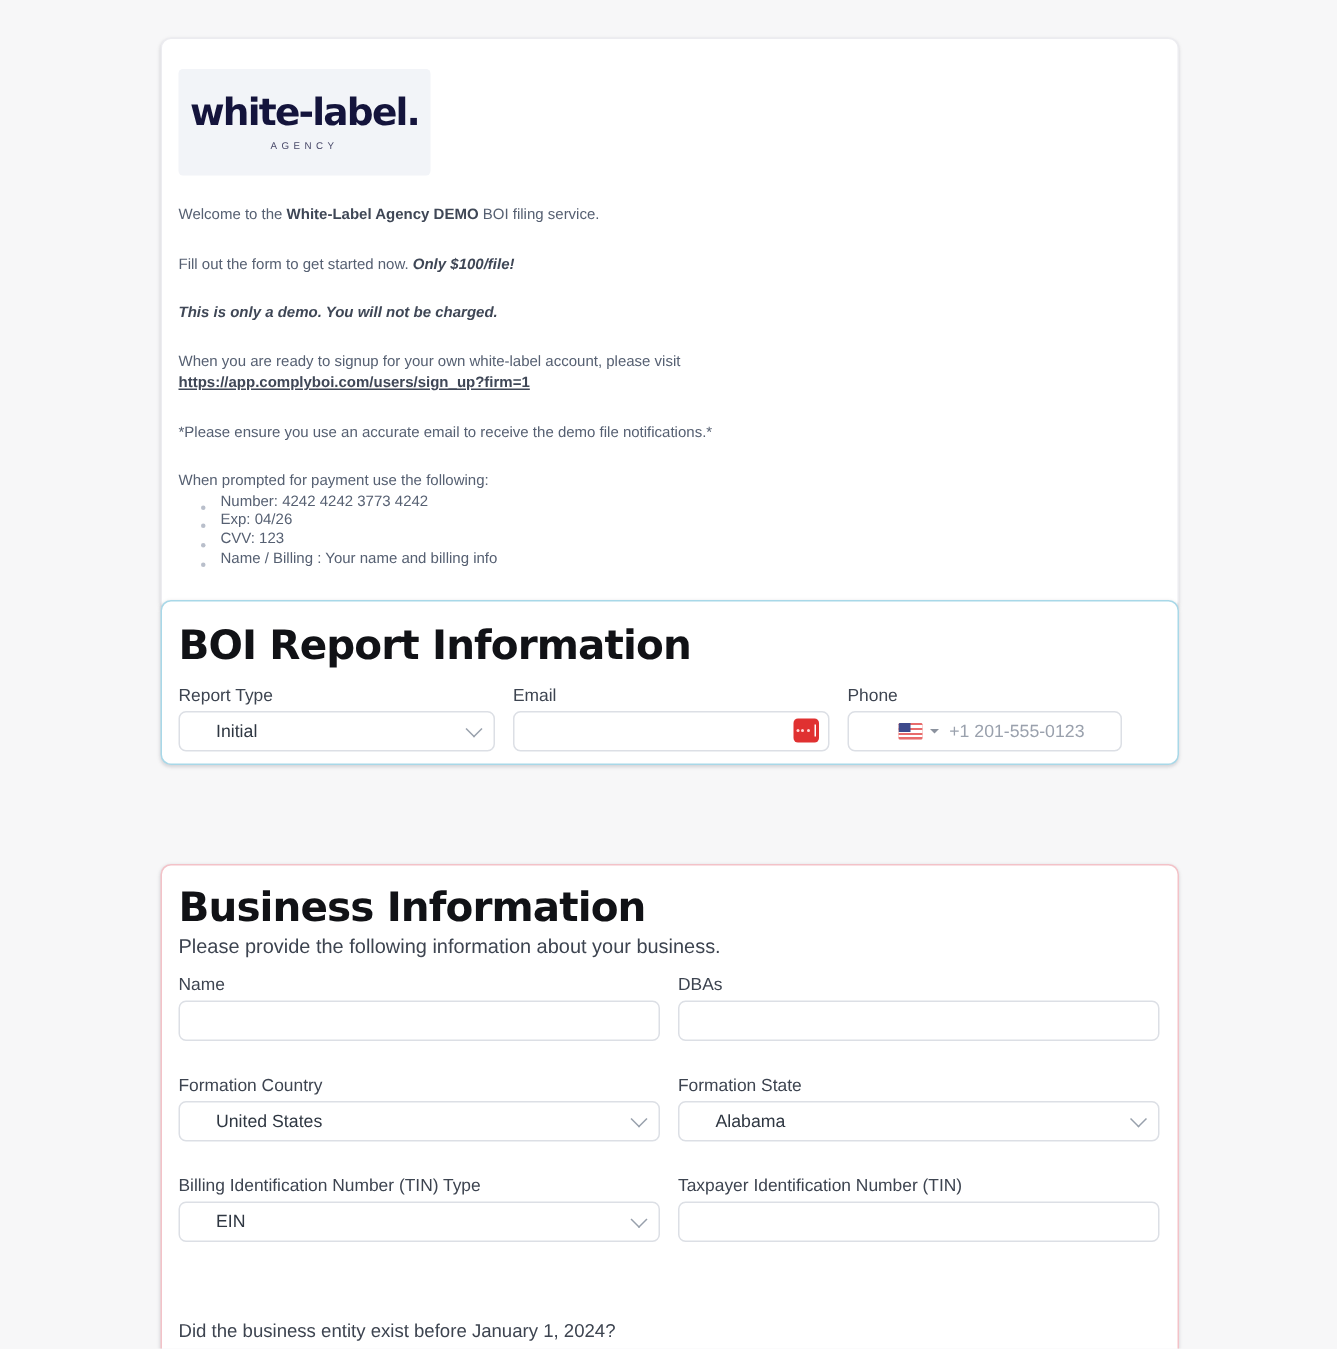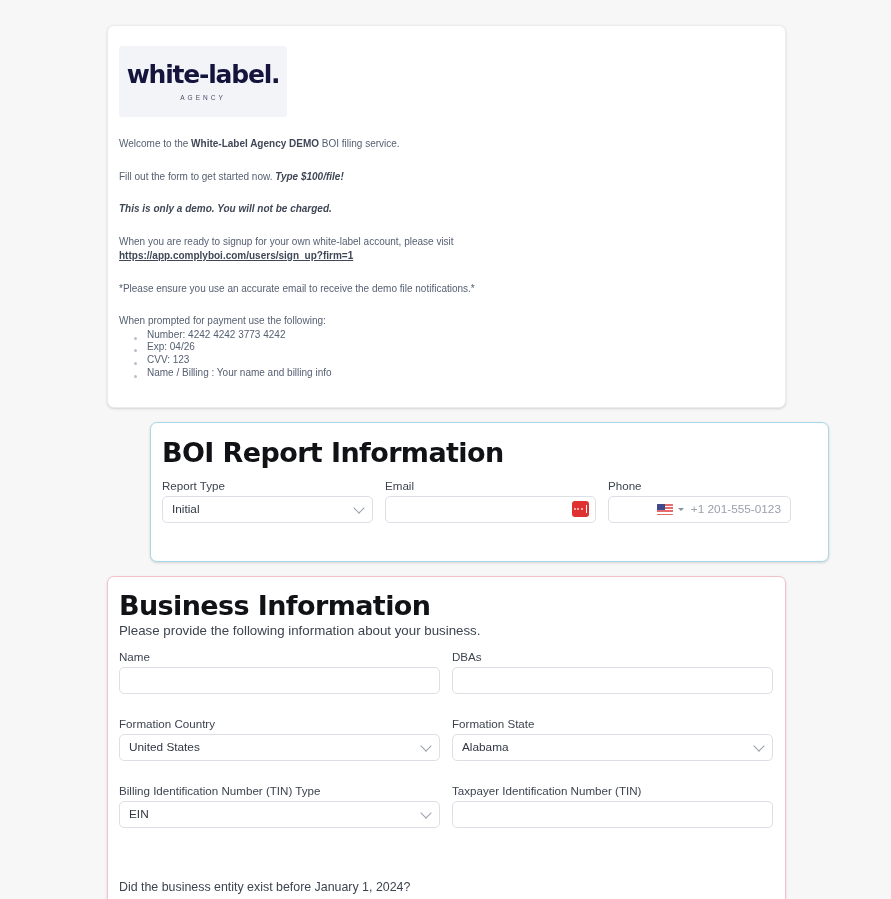--- a/index.html
+++ b/index.html
@@ -14,21 +14,21 @@
 
   .card {
     position: absolute;
     left: 107px;
     width: 679px;
     background: #ffffff;
     border-radius: 7px;
     box-shadow: 0 1px 3px rgba(16,24,40,.10), 0 1px 2px rgba(16,24,40,.06);
   }
   .card-intro { top: 25px; height: 383px; border: 1px solid #ececf0; }
-  .card-boi   { top: 422px; height: 140px; border: 1px solid #a8d8e8; margin-left: 43px; }
+  .card-boi   { top: 400px; height: 110px; border: 1px solid #a8d8e8; }
   .card-biz   { top: 576px; height: 330px; border: 1px solid #f3c2c8; }
 
   .inner { padding: 16px 12px 0 12px; }
 
   
   .logo-box {
     margin: 20px 0 0 11px;
     width: 168px; height: 71px;
     background: #f2f4f8;
     border-radius: 3px;
@@ -95,21 +95,21 @@
     margin-bottom: 4px;
   }
   .control {
     position: relative;
     height: 27px;
     background: #fff;
     border: 1px solid #dcdfe5;
     border-radius: 5px;
     display: flex;
     align-items: center;
-    padding: 0 9px;
+    padding: 0 24px;
     font-size: 11.8px;
     color: #2f3742;
   }
   .chev {
     position: absolute; right: 9px; top: 50%;
     width: 8px; height: 8px;
     margin-top: -5px;
     border-right: 1.4px solid #98a0ac;
     border-bottom: 1.4px solid #98a0ac;
     transform: rotate(45deg);
@@ -175,21 +175,21 @@
   <div class="card card-intro">
 
     <div class="logo-box">
       <div class="logo-word">white-label.</div>
       <div class="logo-sub">AGENCY</div>
     </div>
 
     <div class="intro-body">
       <p class="p-welcome"><span>Welcome to the </span><span class="b">White-Label Agency DEMO</span><span> BOI filing service.</span></p>
 
-      <p class="p-gap"><span>Fill out the form to get started now. </span><span class="bi">Type $100/file!</span></p>
+      <p class="p-gap"><span>Fill out the form to get started now. </span><span class="bi">Only $100/file!</span></p>
 
       <p class="p-gap lead-bi">This is only a demo. You will not be charged.</p>
 
       <p class="p-gap">When you are ready to signup for your own white-label account, please visit</p>
       <a class="link" href="#">https://app.complyboi.com/users/sign_up?firm=1</a>
 
       <p class="p-gap">*Please ensure you use an accurate email to receive the demo file notifications.*</p>
 
       <p class="p-gap">When prompted for payment use the following:</p>
       <ul class="pay-list">

